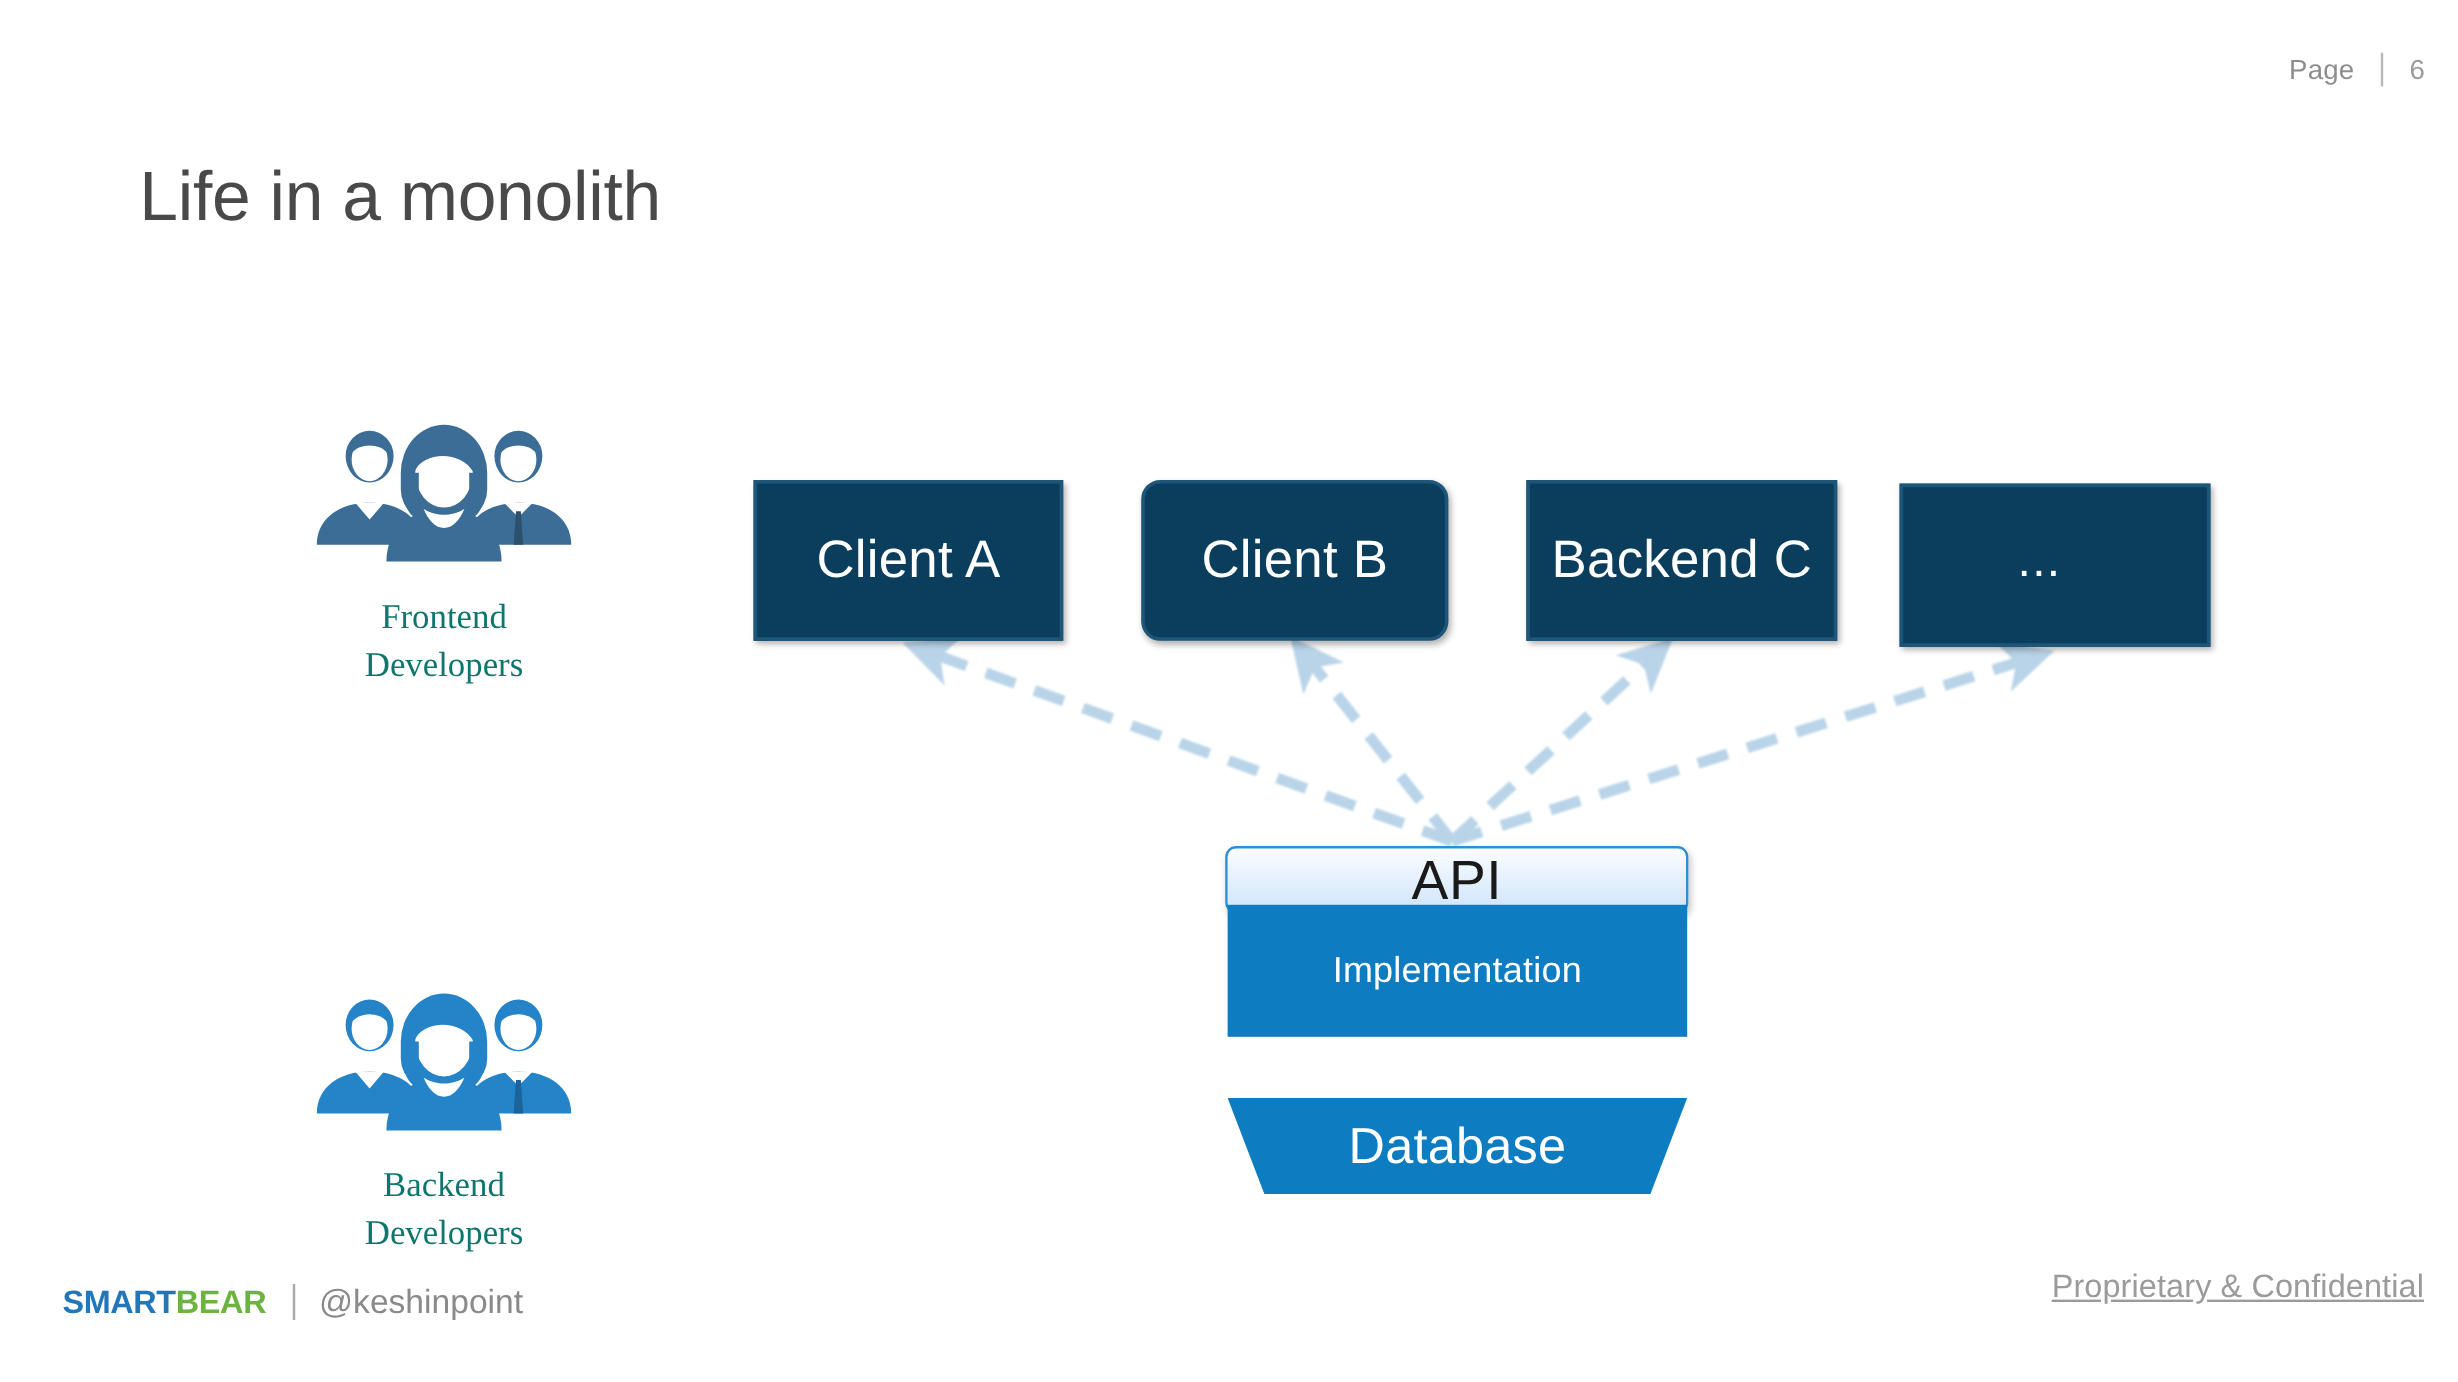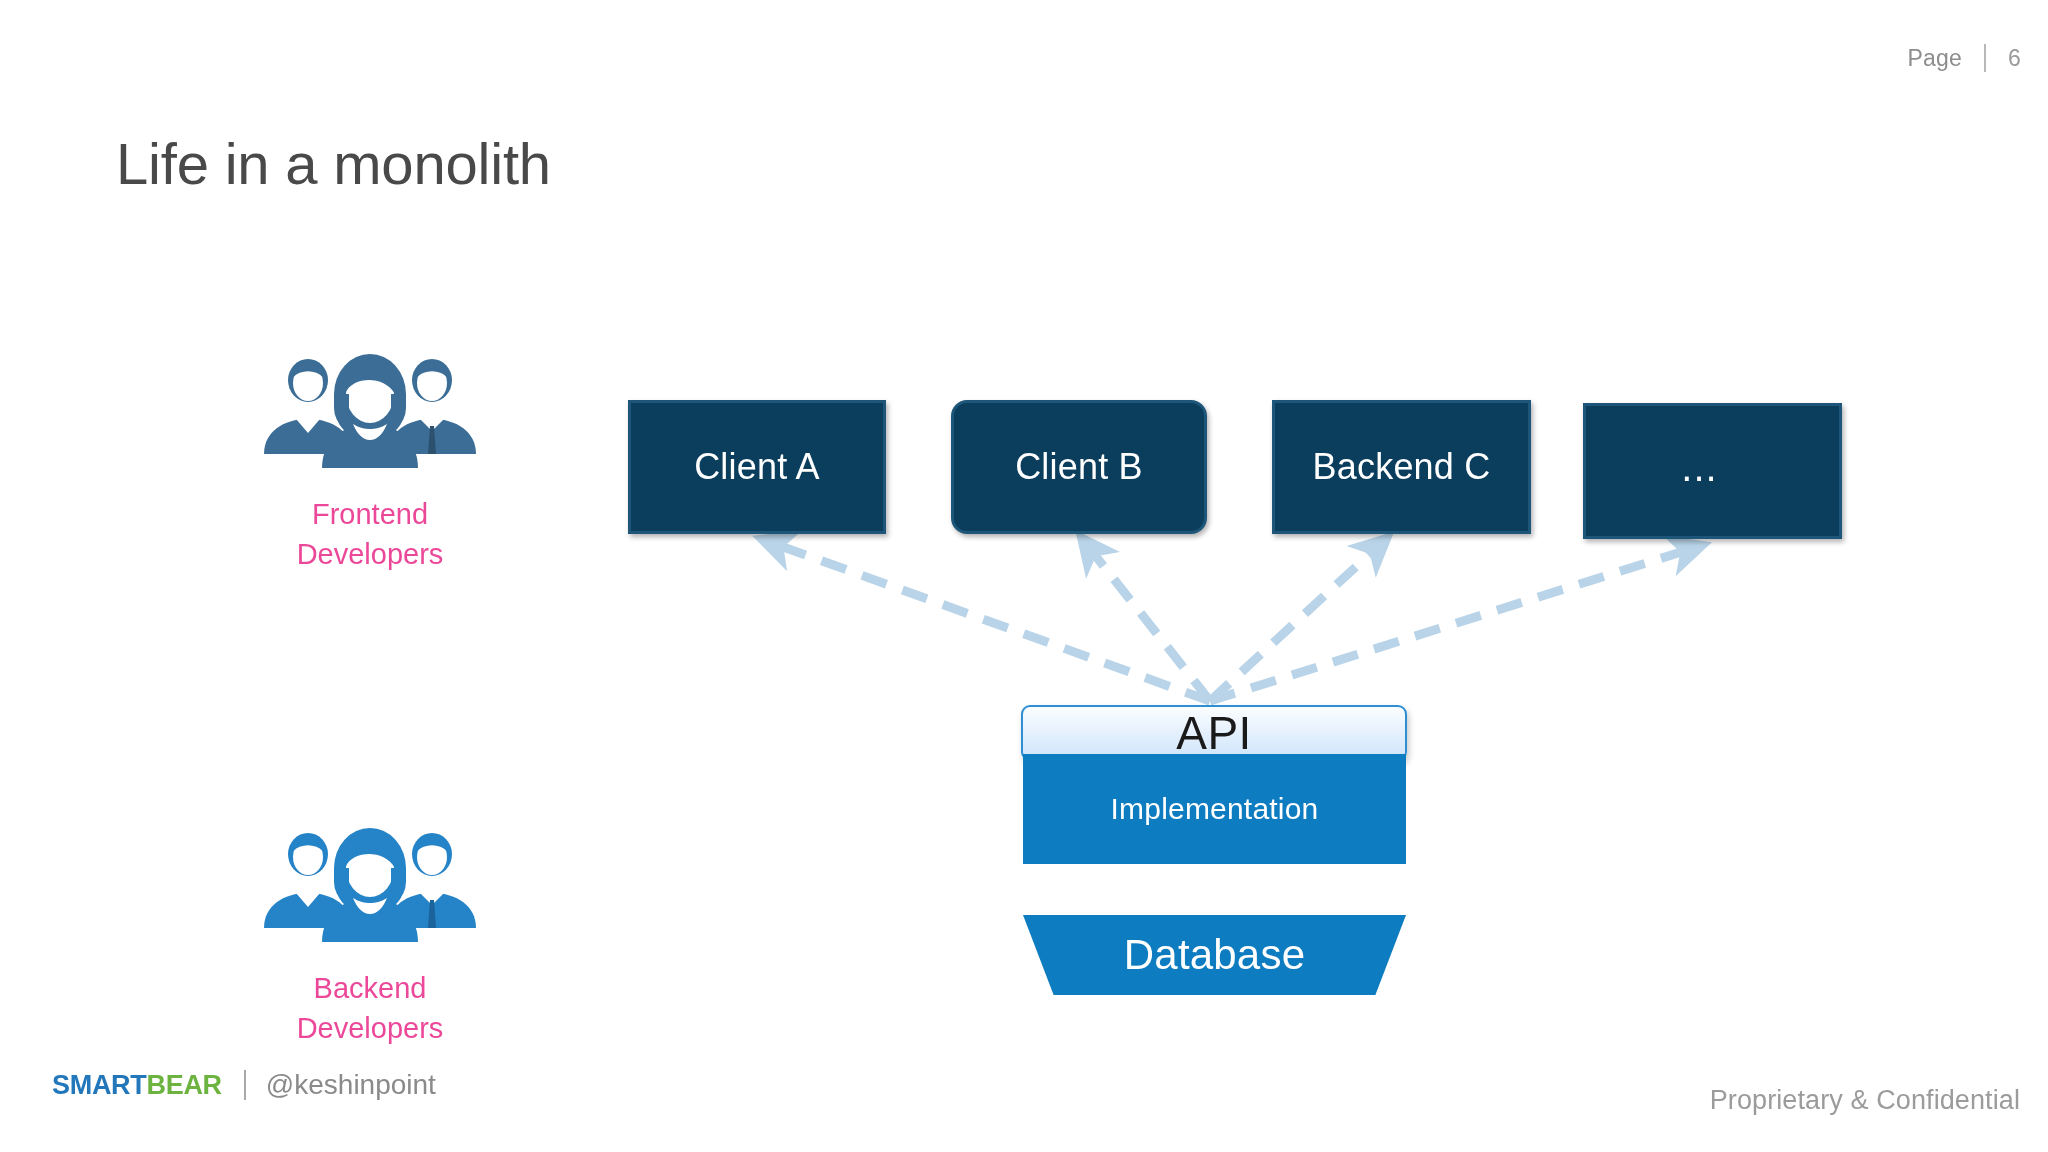--- a/index.html
+++ b/index.html
@@ -69,37 +69,38 @@
   .people-group .people-icon {
     display: block;
     margin: 0 auto;
     width: 252px;
     height: 122px;
   }
   .people-group .people-label {
     margin-top: 22px;
     font-size: 29px;
     line-height: 1.38;
-    color: #ec4899;
+    color: #0f766e;
     white-space: pre-line;
+    font-family: Liberation Serif, serif;
   }
   #group-frontend { left: 205px; top: 350px; }
   #group-backend  { left: 205px; top: 824px; }
 
   
   .client-box {
     position: absolute;
     background: #0b3d5d;
     border: 3px solid #1d5679;
     box-shadow: 2px 3px 5px rgba(0,0,0,0.30);
     display: flex;
     align-items: center;
     justify-content: center;
     color: #ffffff;
-    font-size: 36px;
+    font-size: 44px;
     font-weight: 400;
     letter-spacing: 0.2px;
   }
   #client-a { left: 628px;  top: 400px; width: 252px; height: 128px; }
   #client-b { left: 951px;  top: 400px; width: 250px; height: 128px; border-radius: 16px; }
   #client-c { left: 1272px; top: 400px; width: 253px; height: 128px; }
   #client-more {
     left: 1583px; top: 403px; width: 253px; height: 130px;
     font-size: 40px;
   }
@@ -201,24 +202,25 @@
     background: #a9a9a9;
     margin: 0 20px 0 22px;
   }
   #footer-left .footer-handle {
     color: #8a8a8a;
     font-size: 28px;
   }
   #footer-right {
     position: absolute;
     right: 28px;
-    bottom: 17px;
+    bottom: 45px;
     color: #9b9b9b;
     font-size: 27px;
     letter-spacing: 0.1px;
+    text-decoration: underline;
   }
 </style>
 </head>
 <body>
 
 <div id="slide">
 
   <div id="header-page">
     <span class="page-word">Page</span>
     <span class="page-sep"></span>

